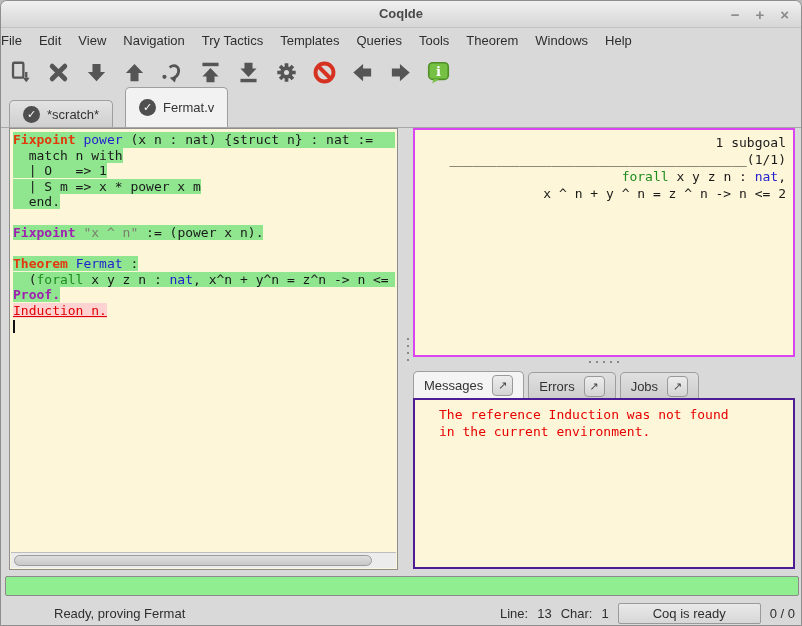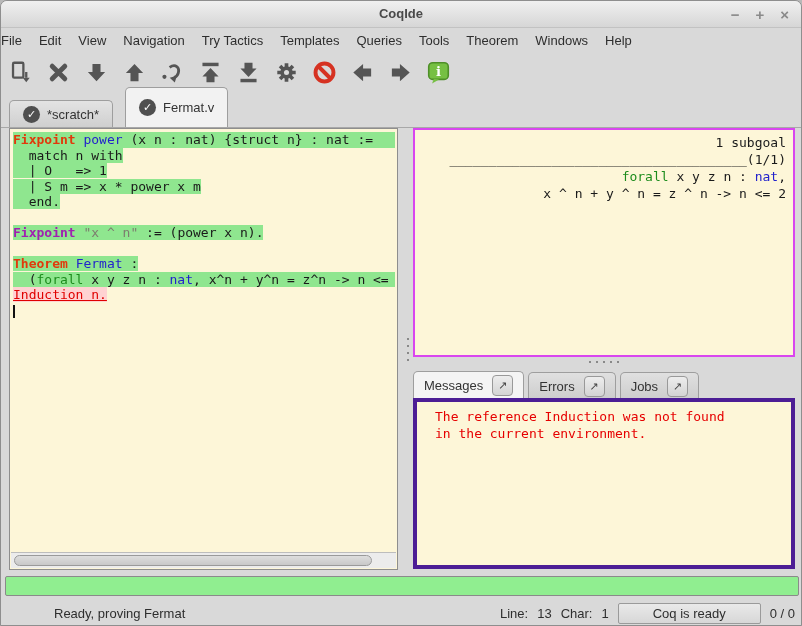--- a/index.html
+++ b/index.html
@@ -81,21 +81,21 @@
   .btab{display:flex;align-items:center;gap:9px;padding:0 10px;height:27px;
     background:linear-gradient(#e0e0e0,#cdcdcd);border:1px solid #9e9e9e;border-bottom:none;
     border-radius:5px 5px 0 0;font-size:13px;color:#333;margin-right:4px;box-sizing:border-box;}
   .btab.active{height:28px;background:#f4f4f4;justify-content:flex-end;}
   .detach{width:19px;height:19px;border:1px solid #999;border-radius:4px;flex:none;
     background:linear-gradient(#ededed,#d4d4d4);display:flex;align-items:center;justify-content:center;
     font-size:11px;color:#444;}
 
   
   .messages-pane{position:absolute;left:412px;top:397px;width:382px;height:171px;background:var(--edbg);
-    border:4px solid #4c1d95;box-sizing:border-box;padding:6px 18px;overflow:hidden;
+    border:2px solid #4c1d95;box-sizing:border-box;padding:6px 24px;overflow:hidden;
     font-family:"DejaVu Sans Mono",monospace;font-size:13px;line-height:17px;color:var(--msgred);}
   .msg-line{white-space:pre;}
 
   
   .progress{position:absolute;left:4px;top:575px;width:794px;height:20px;box-sizing:border-box;
     background:var(--prog);border:1px solid #8a8a8a;border-radius:2px;}
   .statusbar{position:absolute;left:0;top:598px;width:802px;height:28px;font-size:13px;color:#2e2e2e;}
   .st-left{position:absolute;left:12px;top:7px;margin-left:41px;}
   .st-right{position:absolute;right:8px;top:3px;height:22px;display:flex;align-items:center;gap:9px;}
   .coq-state{width:143px;height:21px;border:1px solid #9a9a9a;border-radius:2px;box-sizing:border-box;
@@ -221,20 +221,21 @@
         <div class="code-line hl-full"><span class="kw">Fixpoint</span><span> </span><span class="id">power</span><span> (x n : nat) {struct n} : nat :=</span></div>
         <div class="code-line"><span class="wrap-green"><span>  match n with</span></span></div>
         <div class="code-line"><span class="wrap-green"><span>  | O   =&gt; 1</span></span></div>
         <div class="code-line"><span class="wrap-green"><span>  | S m =&gt; x * power x m</span></span></div>
         <div class="code-line"><span class="wrap-green"><span>  end.</span></span></div>
         <div class="code-line"></div>
         <div class="code-line"><span class="wrap-green"><span class="kw-purple">Fixpoint</span><span> </span><span class="str">"x ^ n"</span><span> := (power x n).</span></span></div>
         <div class="code-line"></div>
         <div class="code-line"><span class="wrap-green"><span class="kw">Theorem</span><span> </span><span class="id">Fermat</span><span> :</span></span></div>
         <div class="code-line hl-full"><span>  (</span><span class="kw-green">forall</span><span> x y z n : </span><span class="id">nat</span><span>, x^n + y^n = z^n -&gt; n &lt;=</span></div>
+        <div class="code-line"><span class="wrap-green"><span class="kw-purple">Proof.</span></span></div>
         <div class="code-line"><span class="wrap-pink"><span class="err">Induction n.</span></span></div>
         <div class="code-line"><span class="cursor"></span></div>
       </div>
     <div class="hscroll">
       <div class="thumb"></div>
     </div>
   </div>
 
   <div class="vsplit">
       <i></i>

